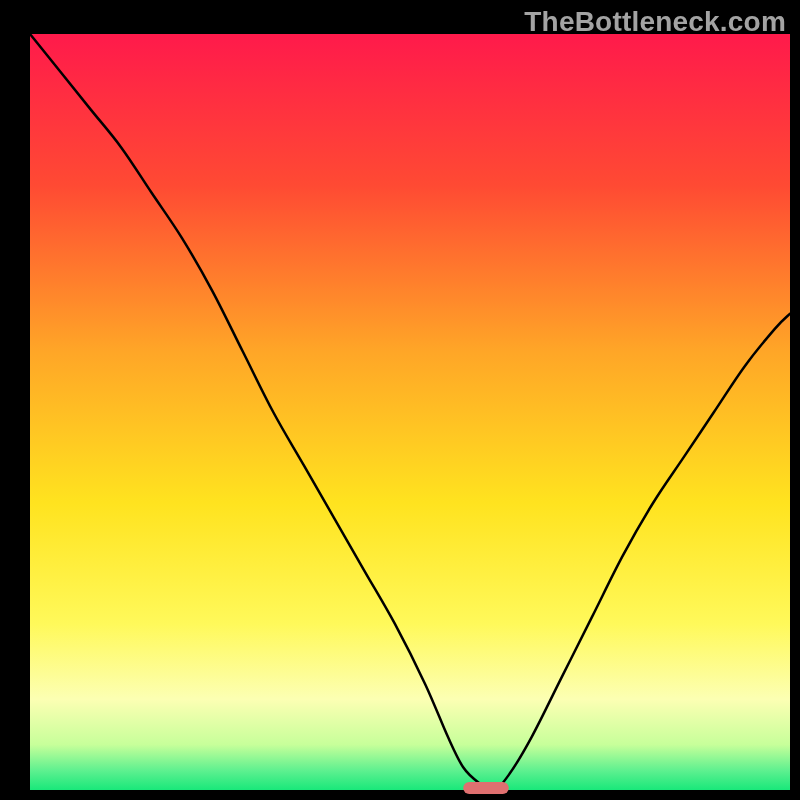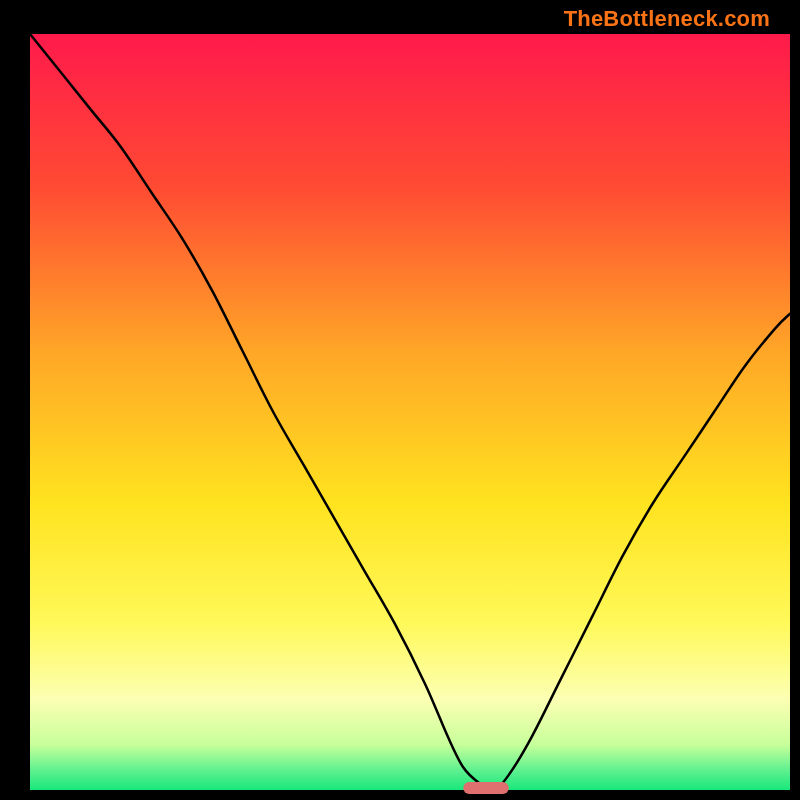--- a/index.html
+++ b/index.html
@@ -13,23 +13,23 @@
   }
   .container {
     position: relative;
     width: 800px;
     height: 800px;
     background: #000;
   }
   .watermark {
     position: absolute;
     top: 6px;
-    right: 30px;
-    color: #f97316;
-    font-size: 22px;
+    right: 14px;
+    color: #a3a3a3;
+    font-size: 28px;
     font-weight: 600;
     letter-spacing: 0.2px;
     z-index: 20;
   }
   svg.plot {
     position: absolute;
     left: 0;
     top: 0;
     z-index: 10;
   }

